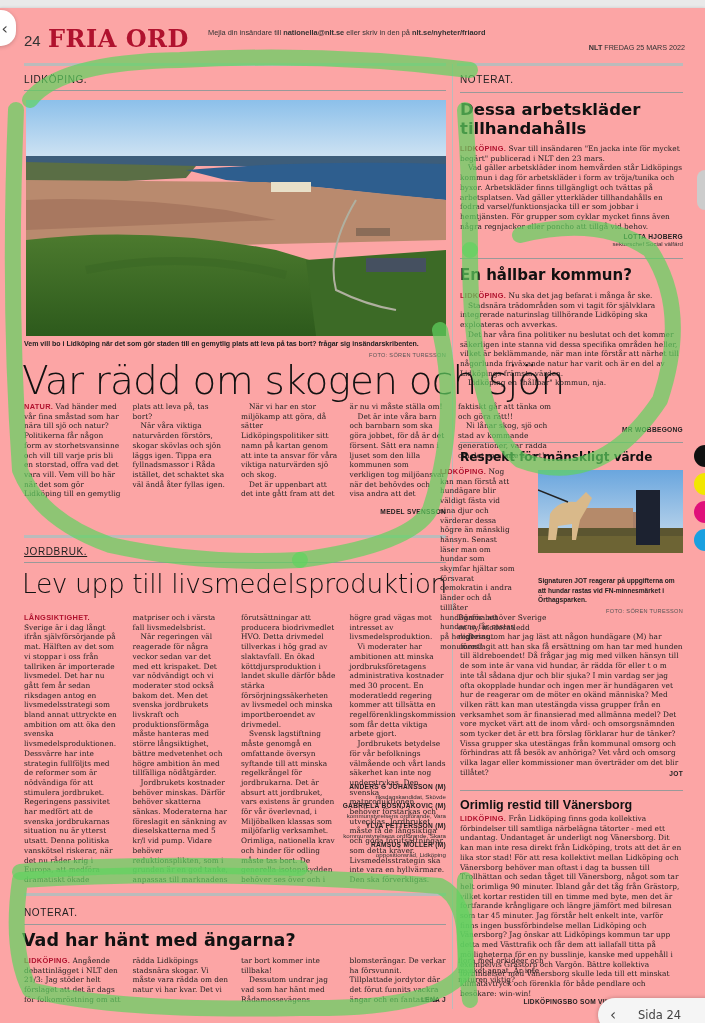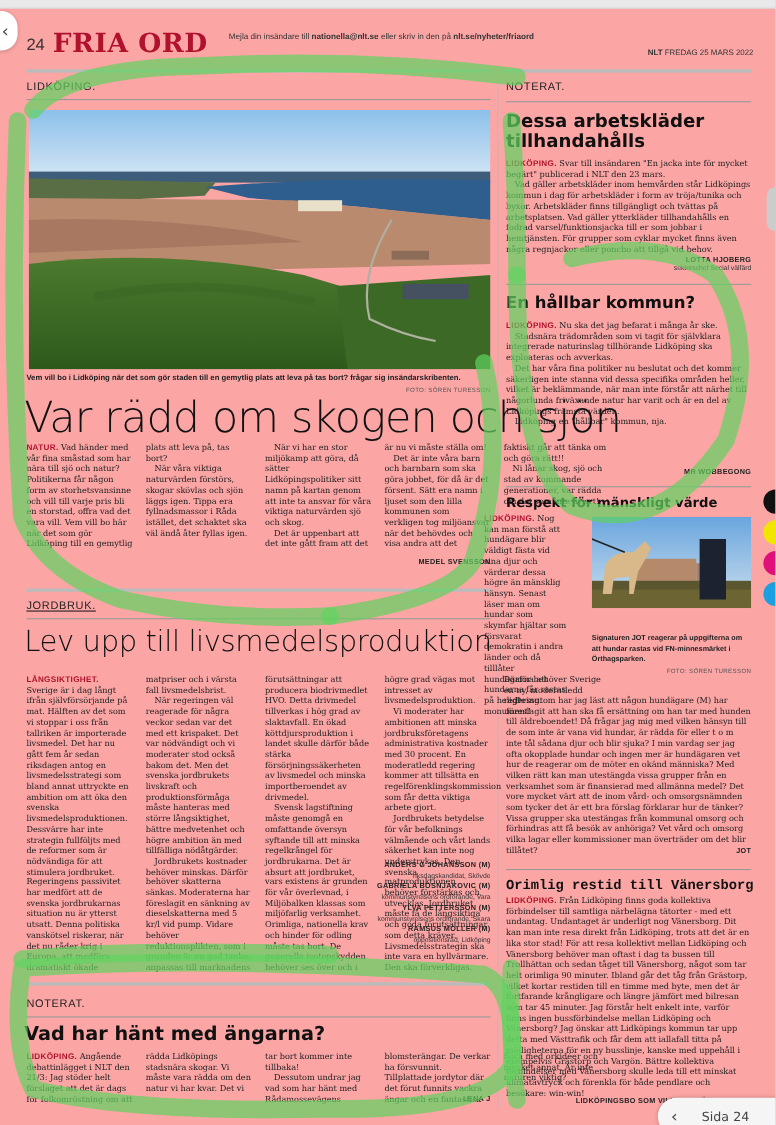--- a/index.html
+++ b/index.html
@@ -79,21 +79,21 @@
 
   .r-h3 { position: absolute; left: 460px; top: 442px; font-family: "DejaVu Sans", sans-serif; font-weight: bold; font-size: 12px; color: #111; white-space: nowrap; }
   .r3-narrow { position: absolute; left: 440px; top: 459px; width: 75px; font-size: 7.4px; line-height: 9.7px; color: #222; }
   .photo2 { position: absolute; left: 538px; top: 462px; width: 145px; height: 83px; overflow: hidden; }
   .caption2 { position: absolute; left: 538px; top: 568px; width: 145px; font-family: "Liberation Sans", sans-serif; font-weight: bold; font-size: 6.6px; line-height: 9.6px; color: #222; }
   .credit2 { position: absolute; left: 538px; top: 600px; width: 145px; text-align: right; font-family: "Liberation Sans", sans-serif; font-size: 5.6px; color: #555; letter-spacing: 0.3px; }
   .r3-body { top: 624px; }
   .r3-sig { position: absolute; left: 600px; top: 762px; width: 83px; }
   .r3-rule { position: absolute; left: 460px; top: 782px; width: 223px; }
 
-  .r-h4 { position: absolute; left: 460px; top: 790px; font-family: Liberation Mono, monospace; font-weight: bold; font-size: 12.5px; color: #111; white-space: nowrap; }
+  .r-h4 { position: absolute; left: 460px; top: 790px; font-family: Liberation Sans, sans-serif; font-weight: bold; font-size: 12.5px; color: #111; white-space: nowrap; }
   .r4-body { top: 806px; }
   .r4-sig { position: absolute; left: 520px; top: 990px; width: 163px; }
 
   
   .reg-marks { position: absolute; left: 694px; top: 445px; width: 11px; }
   .reg { width: 11px; height: 22px; border-radius: 11px 0 0 11px; margin-bottom: 6px; }
 
   
   .side-tab { position: absolute; left: 697px; top: 170px; width: 12px; height: 40px; border-radius: 8px 0 0 8px; background: #ccc; }
 

